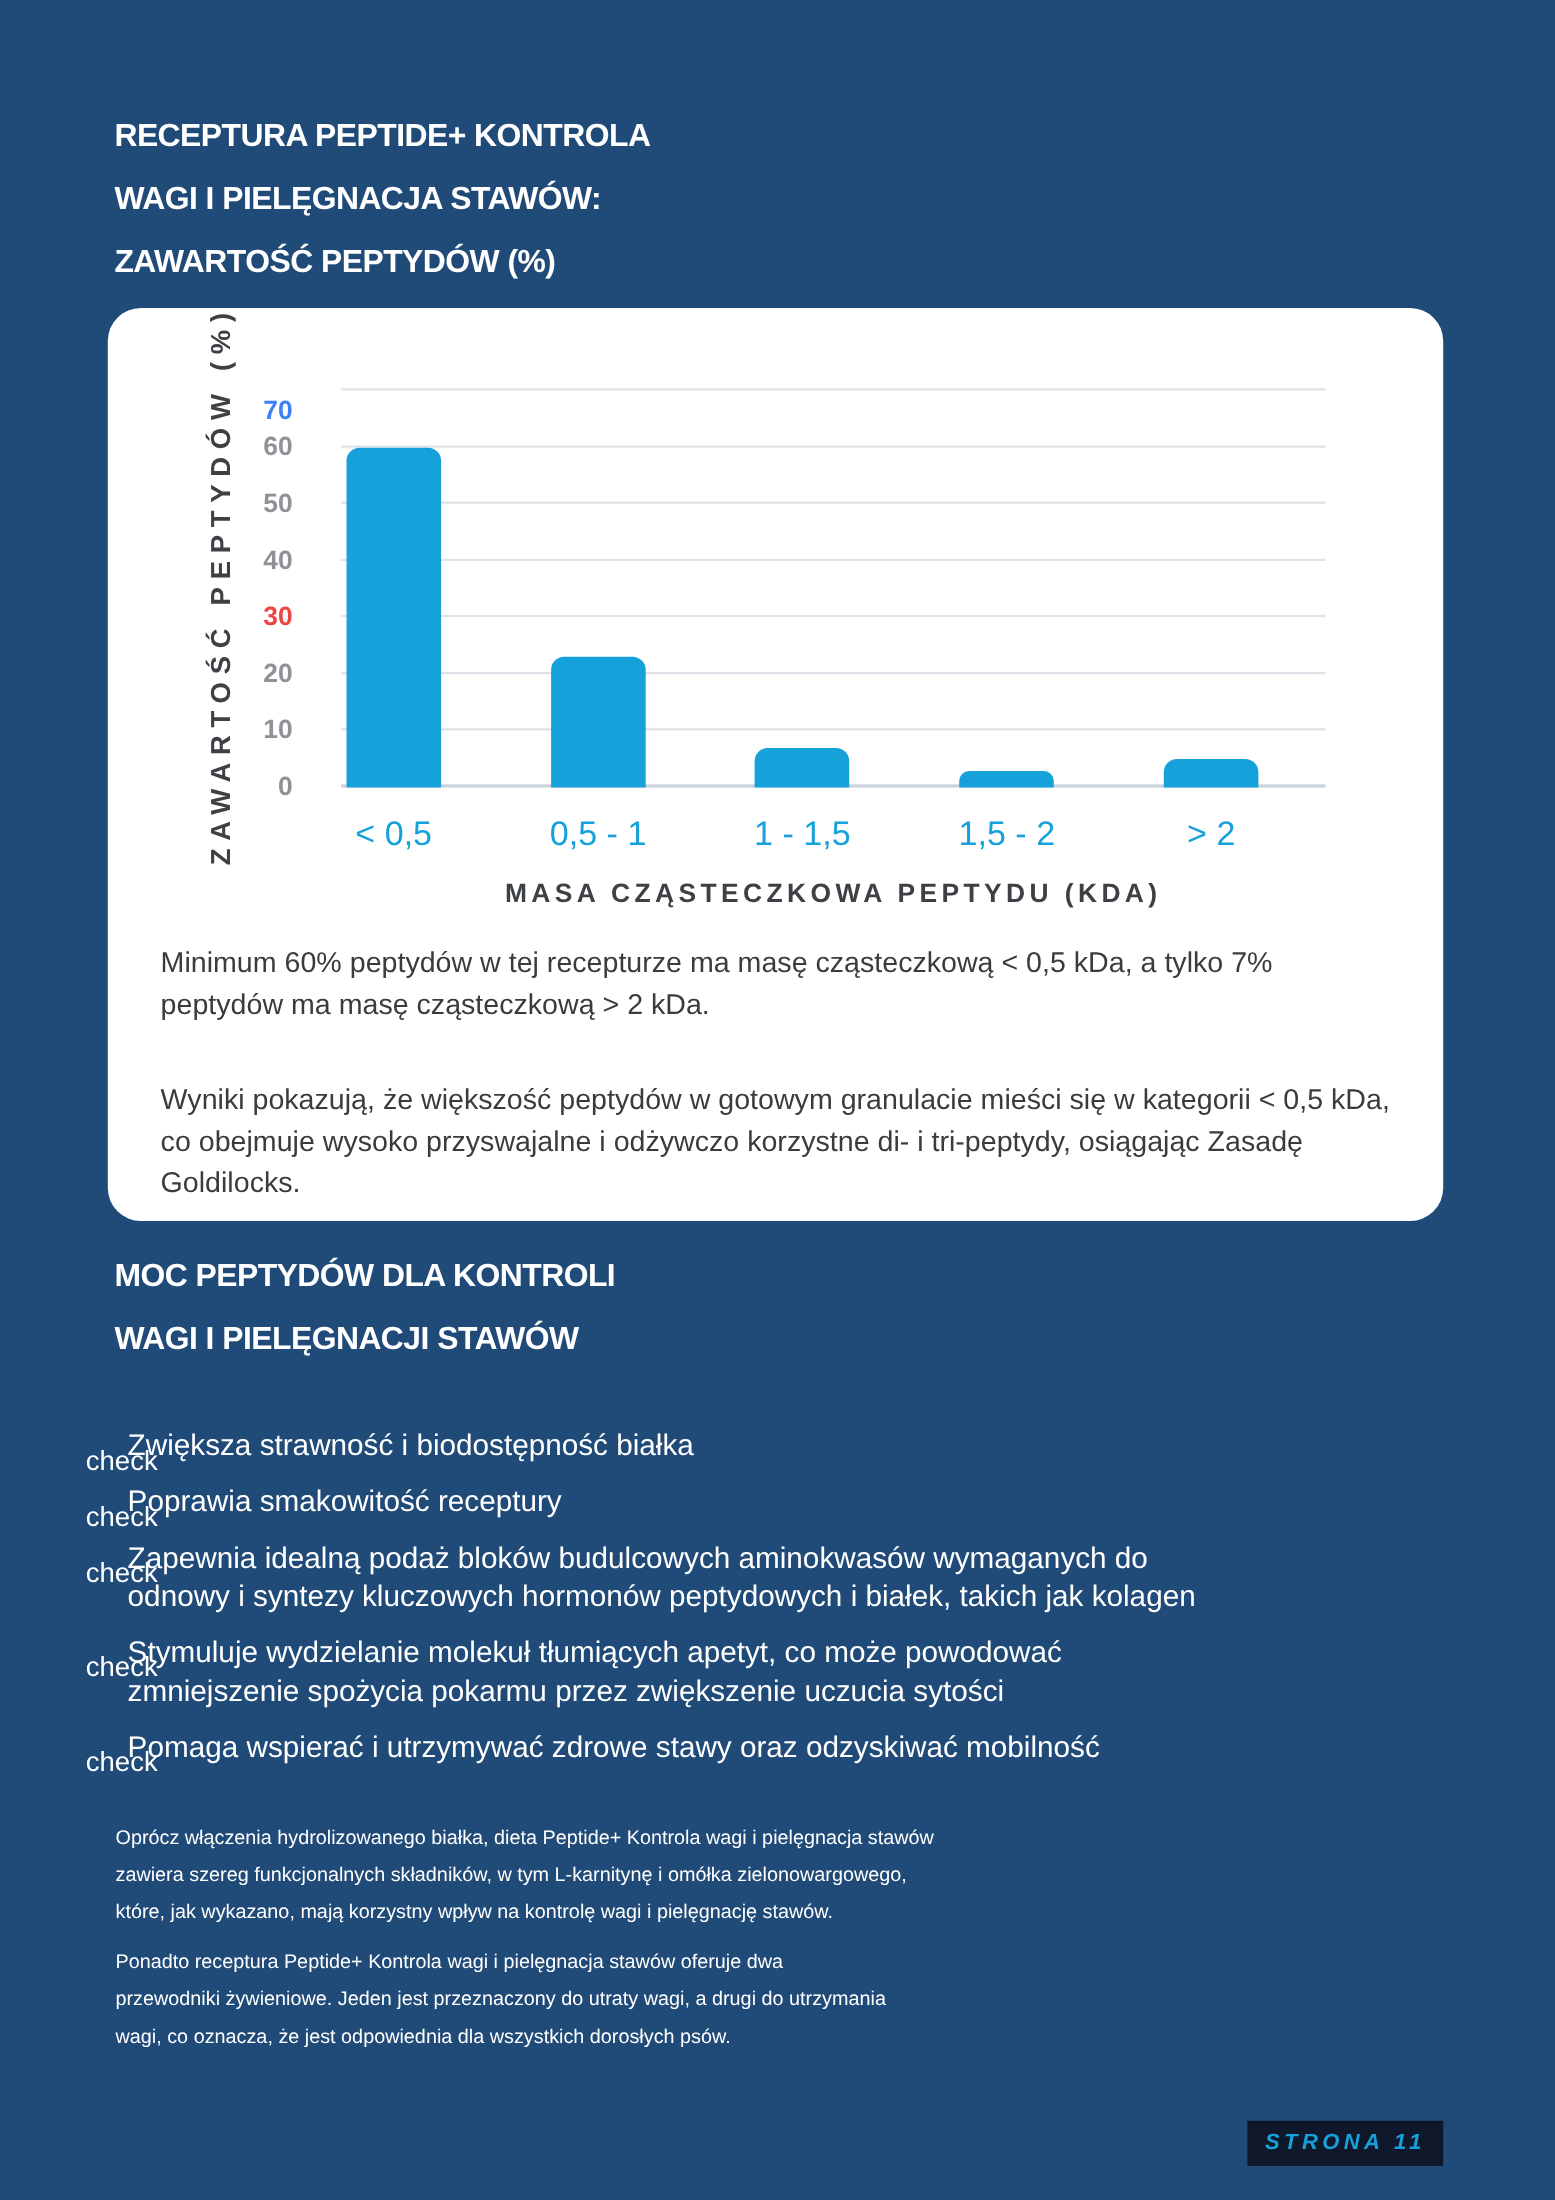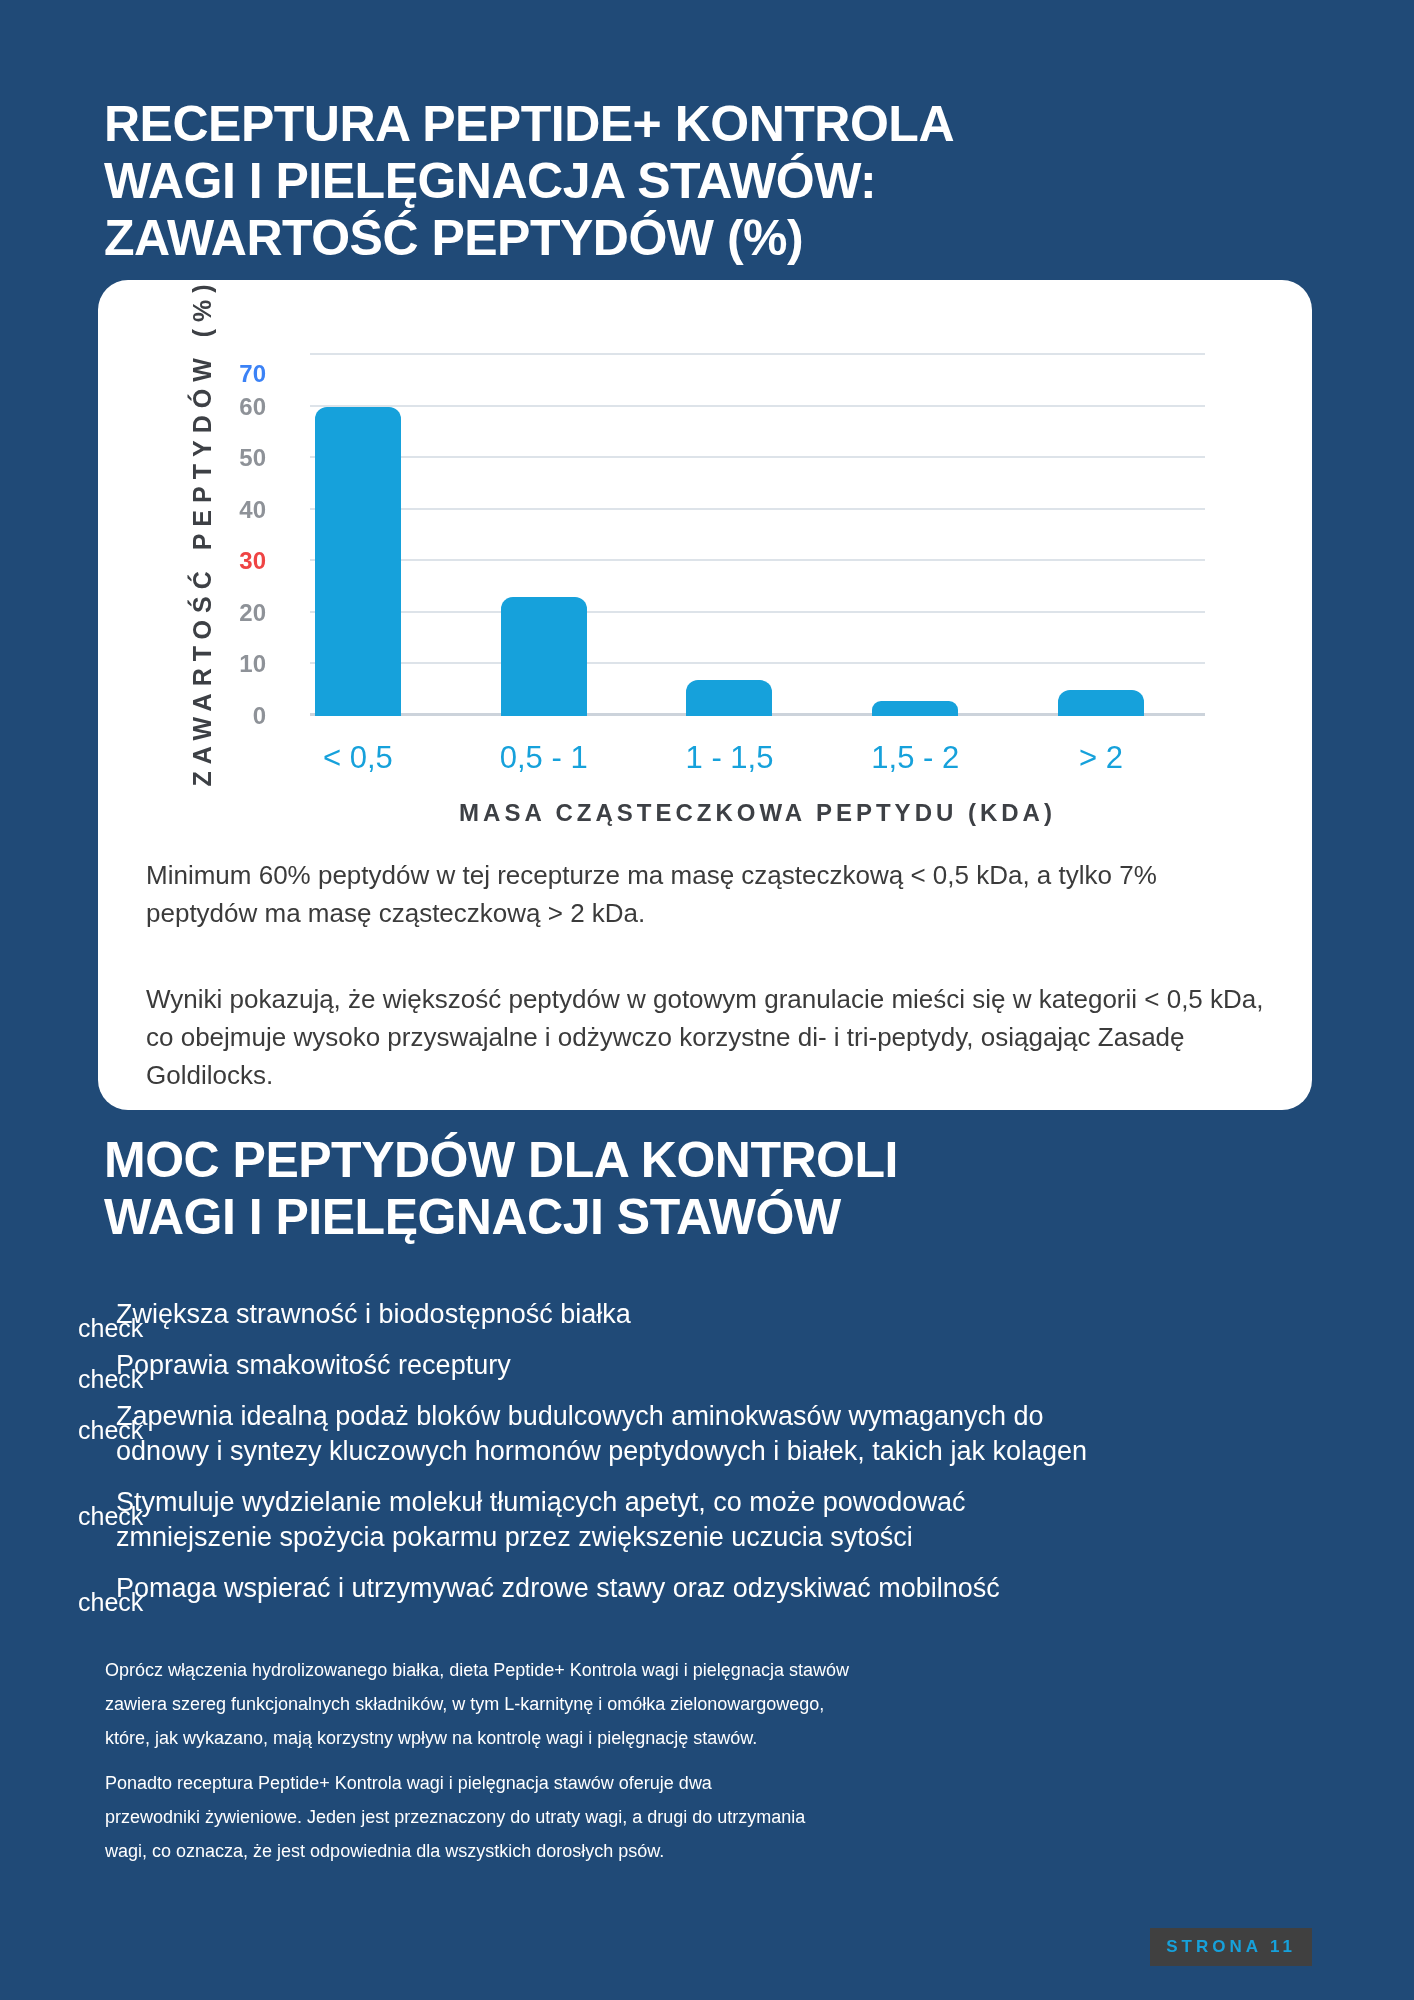--- a/index.html
+++ b/index.html
@@ -6,21 +6,21 @@
   body {
     width: 1414px; height: 2000px;
     position: relative;
     background: #204a77;
     font-family: "Liberation Sans", sans-serif;
     overflow: hidden;
   }
   .page-title, .section-title {
     position: absolute; left: 104px;
     color: #ffffff; font-weight: 700;
-    font-size: 50px; line-height: 57px; letter-spacing: -0.5px;
+    font-size: 29px; line-height: 57px; letter-spacing: -0.5px;
     white-space: nowrap;
   }
   .page-title { top: 96px; }
   .section-title { top: 1132px; }
 
   .chart-card {
     position: absolute; left: 98px; top: 280px;
     width: 1214px; height: 830px;
     background: #ffffff; border-radius: 30px;
   }
@@ -63,22 +63,22 @@
     color: #ffffff; font-size: 27px; line-height: 35px;
   }
   .check-word { position: absolute; left: -27px; top: 14px; font-size: 25px; color: #ffffff; }
 
   .footer-para { position: absolute; left: 105px; color: #ffffff; font-size: 18px; line-height: 34px; }
   .footer-para-1 { top: 1653px; }
   .footer-para-2 { top: 1766px; }
 
   .page-badge {
     position: absolute; right: 102px; top: 1928px;
-    background: #404040; padding: 9px 16px;
-    font-size: 17px; font-weight: 700; letter-spacing: 4px;
+    background: #0f172a; padding: 9px 16px;
+    font-size: 20px; font-weight: 700; letter-spacing: 4px; font-style: italic;
   }
 </style>
 </head>
 <body>
 
 <div class="page-title">
     <div>RECEPTURA PEPTIDE+ KONTROLA</div>
     <div>WAGI I PIELĘGNACJA STAWÓW:</div>
     <div>ZAWARTOŚĆ PEPTYDÓW (%)</div>
   </div>

